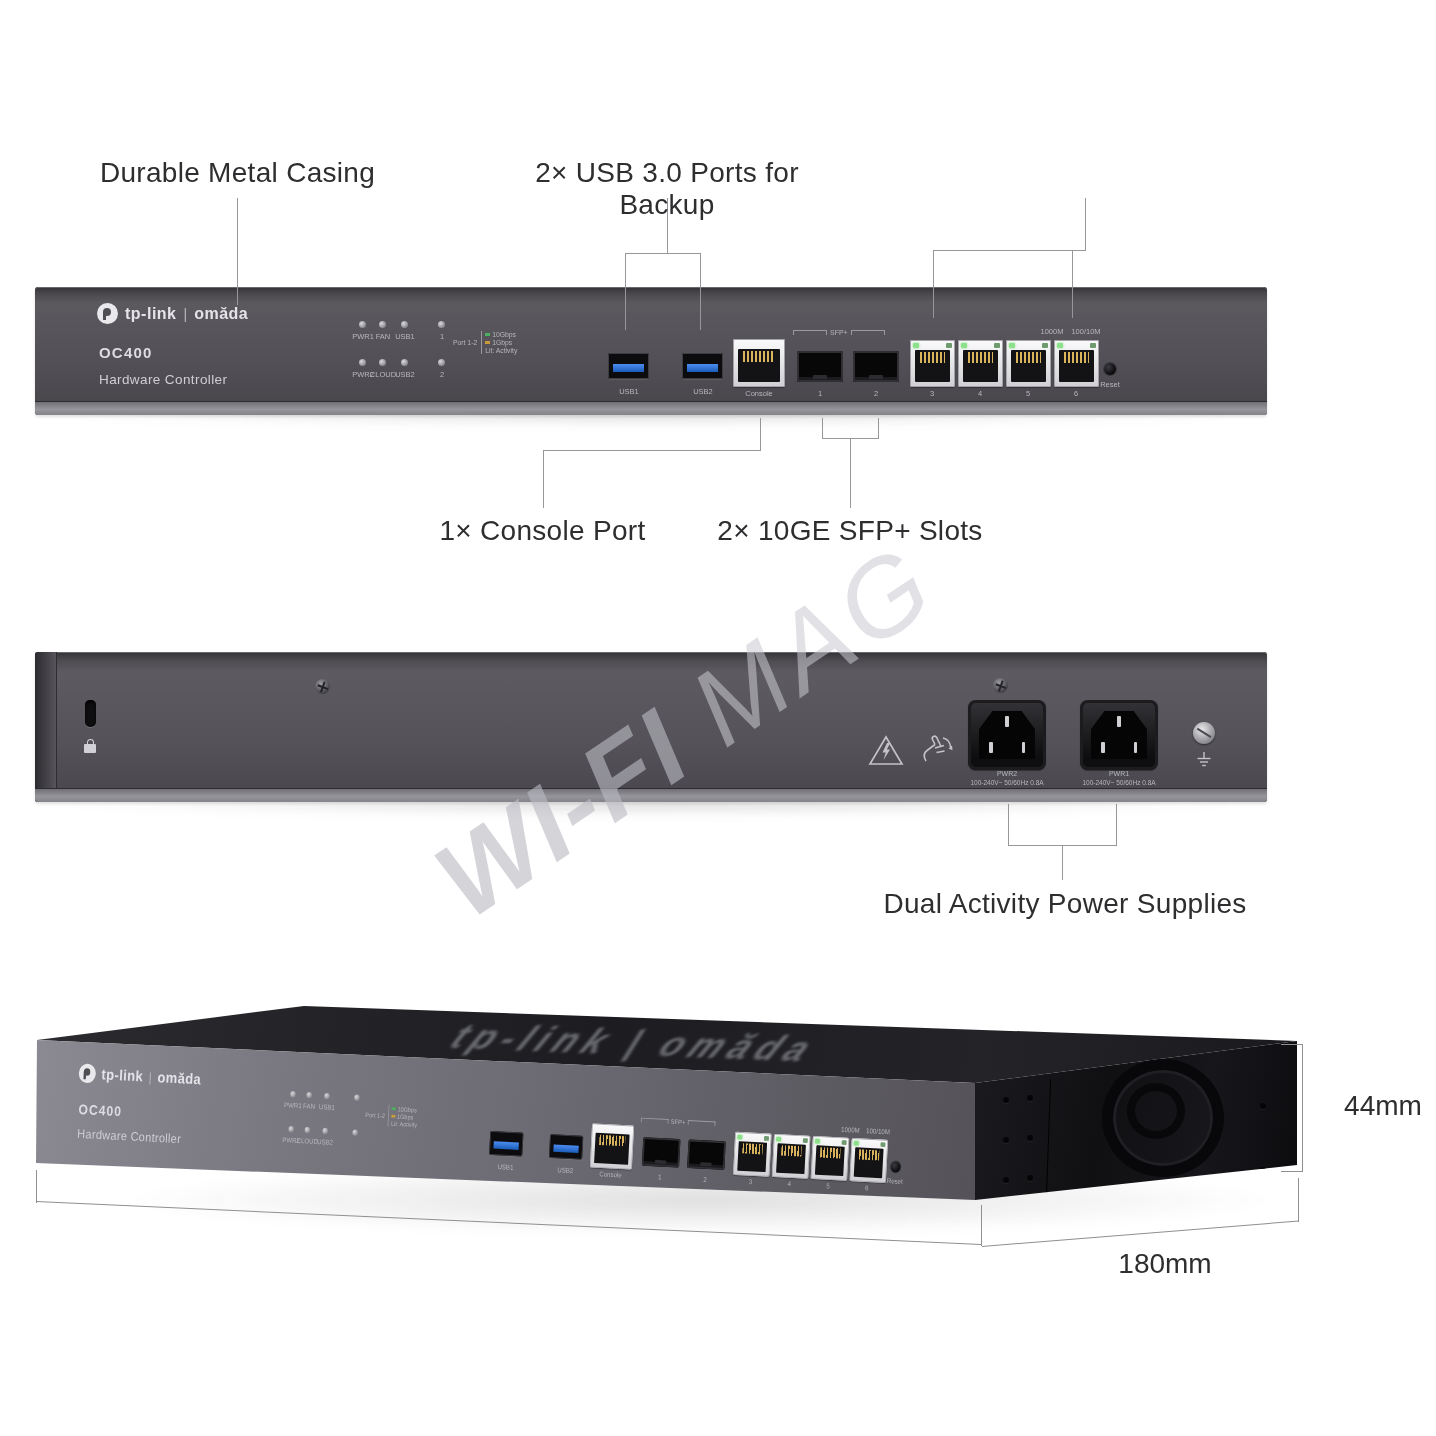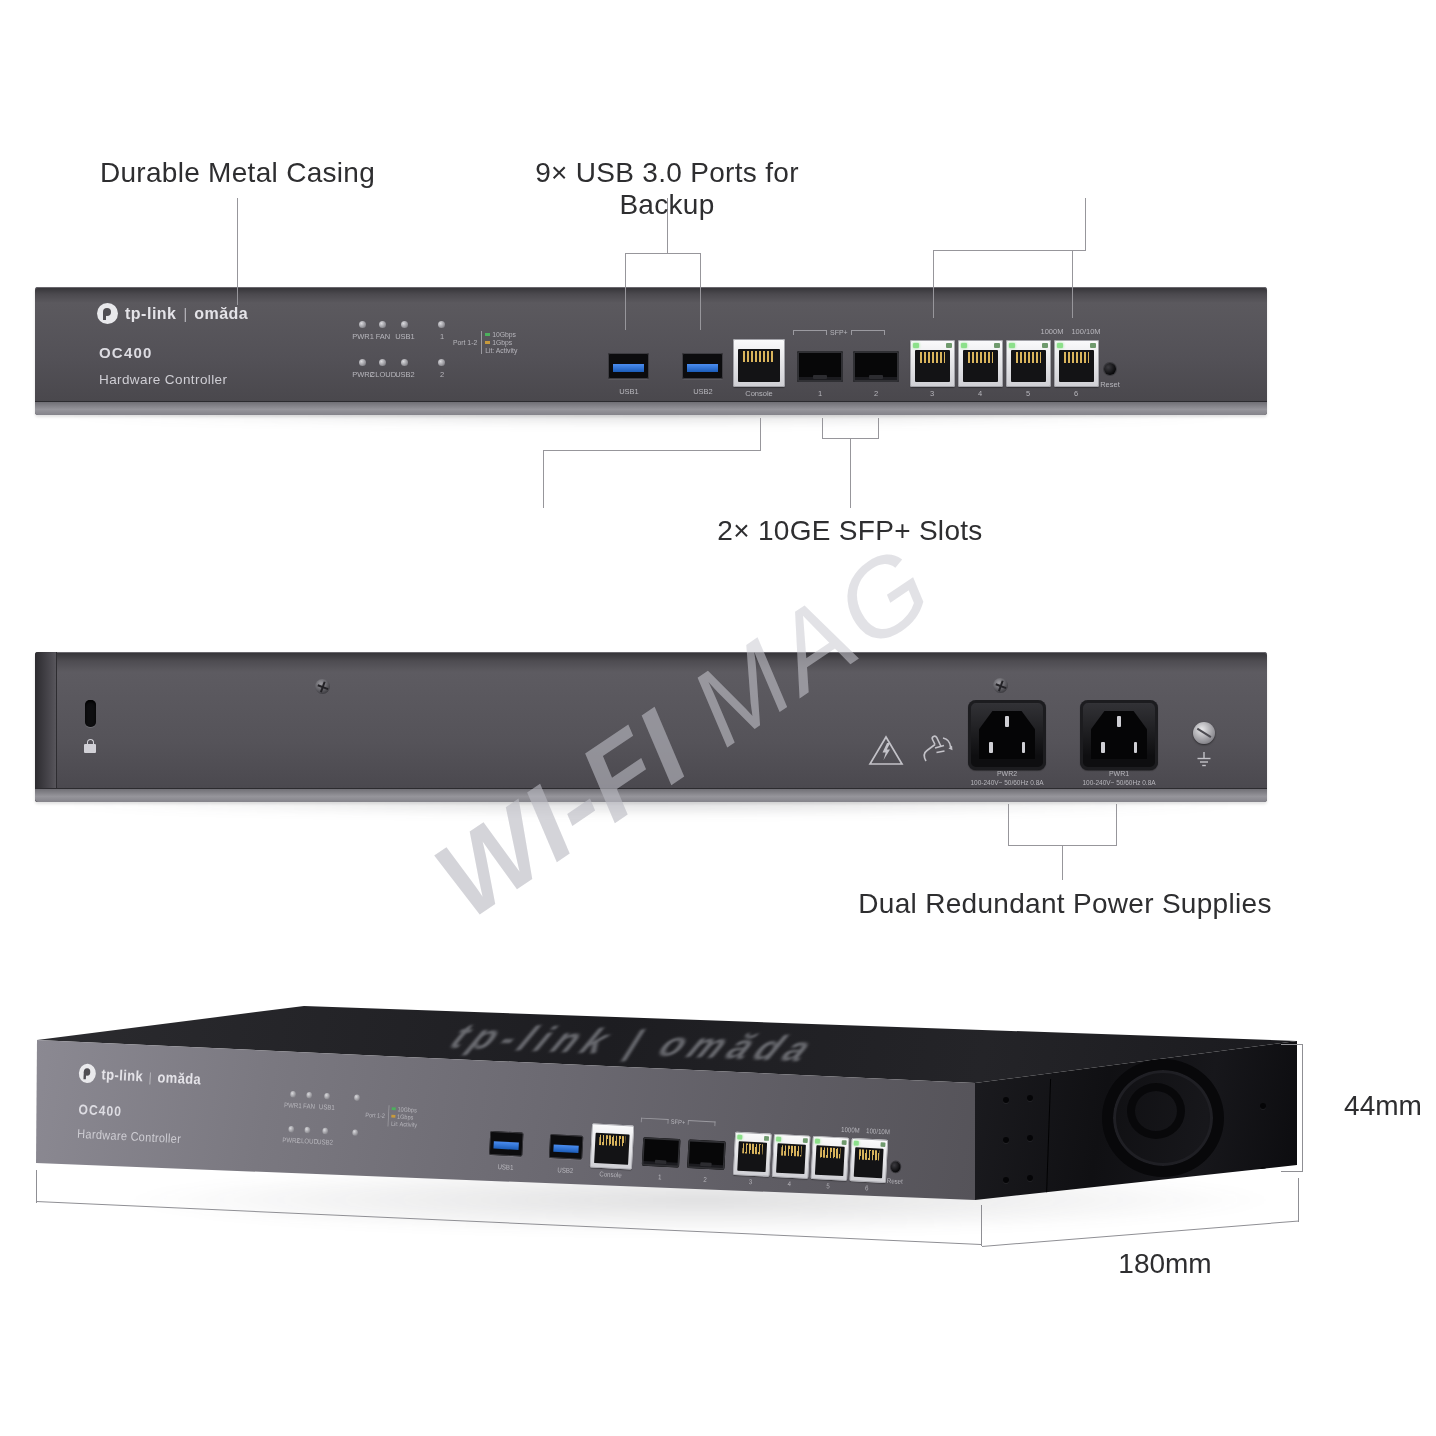--- a/index.html
+++ b/index.html
@@ -108,21 +108,21 @@
     transform:rotate(3deg) scale(0.81,0.92);transform-origin:0 0;}
   .tick{position:absolute;background:#8f8f94;z-index:5;}
   .dim-label{position:absolute;color:#2e2e30;font-size:28px;text-align:center;z-index:6;}
 </style>
 </head>
 <body>
 
 <div class="canvas">
 
   <div class="callout" style="left:95px;top:157px;width:285px;">Durable Metal Casing</div>
-  <div class="callout" style="left:487px;top:157px;width:360px;">9× USB 3.0 Ports for Backup</div>
+  <div class="callout" style="left:487px;top:157px;width:360px;">2× USB 3.0 Ports for Backup</div>
 
   <div class="ln" style="left:237px;top:198px;width:1px;height:107px;"></div>
   <div class="ln" style="left:667px;top:198px;width:1px;height:55px;"></div>
   <div class="ln" style="left:625px;top:253px;width:76px;height:1px;"></div>
   <div class="ln" style="left:625px;top:253px;width:1px;height:77px;"></div>
   <div class="ln" style="left:700px;top:253px;width:1px;height:77px;"></div>
   <div class="ln" style="left:1085px;top:198px;width:1px;height:52px;"></div>
   <div class="ln" style="left:933px;top:250px;width:153px;height:1px;"></div>
   <div class="ln" style="left:933px;top:250px;width:1px;height:68px;"></div>
   <div class="ln" style="left:1072px;top:250px;width:1px;height:68px;"></div>
@@ -229,20 +229,21 @@
     <span class="tiny" style="left:1075px;top:93px;">Reset</span>
   </div>
 
   <div class="ln" style="left:760px;top:418px;width:1px;height:32px;"></div>
   <div class="ln" style="left:543px;top:450px;width:218px;height:1px;"></div>
   <div class="ln" style="left:543px;top:450px;width:1px;height:58px;"></div>
   <div class="ln" style="left:822px;top:418px;width:1px;height:20px;"></div>
   <div class="ln" style="left:878px;top:418px;width:1px;height:20px;"></div>
   <div class="ln" style="left:822px;top:438px;width:57px;height:1px;"></div>
   <div class="ln" style="left:850px;top:438px;width:1px;height:70px;"></div>
+  <div class="callout" style="left:390px;top:515px;width:305px;">1× Console Port</div>
   <div class="callout" style="left:700px;top:515px;width:300px;">2× 10GE SFP+ Slots</div>
 
   <div class="floor-shadow" style="left:45px;top:794px;width:1212px;height:22px;"></div>
   <div class="bar rear-bar">
     <div class="rear-flange"></div>
     <div class="base-strip"></div>
 
     <div class="kensington" style="left:50px;top:48px;"></div>
     <span class="lock-icon" style="left:49px;top:92px;"></span>
 
@@ -302,21 +303,21 @@
 
   <div class="watermark">
     <span class="wm-bold">WI-FI</span>
     <span class="wm-light">MAG</span>
   </div>
 
   <div class="ln" style="left:1008px;top:804px;width:1px;height:41px;"></div>
   <div class="ln" style="left:1116px;top:804px;width:1px;height:41px;"></div>
   <div class="ln" style="left:1008px;top:845px;width:109px;height:1px;"></div>
   <div class="ln" style="left:1062px;top:845px;width:1px;height:35px;"></div>
-  <div class="callout" style="left:830px;top:888px;width:470px;">Dual Redundant Power Supplies</div>
+  <div class="callout" style="left:830px;top:888px;width:470px;">Dual Activity Power Supplies</div>
 
   <div class="floor-shadow" style="left:120px;top:1165px;width:1160px;height:70px;"></div>
 
   <div class="p-top">
     <div class="p-emboss">tp-link | omăda</div>
   </div>
 
   <div class="p-side">
     <div class="seam"></div>
     <div class="fan"></div>

